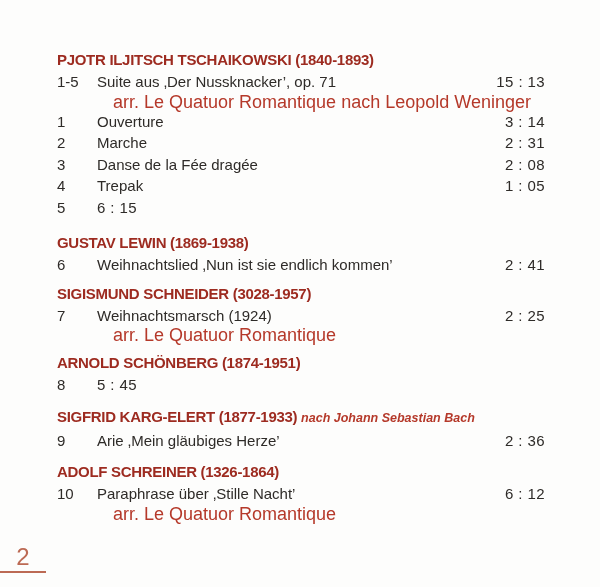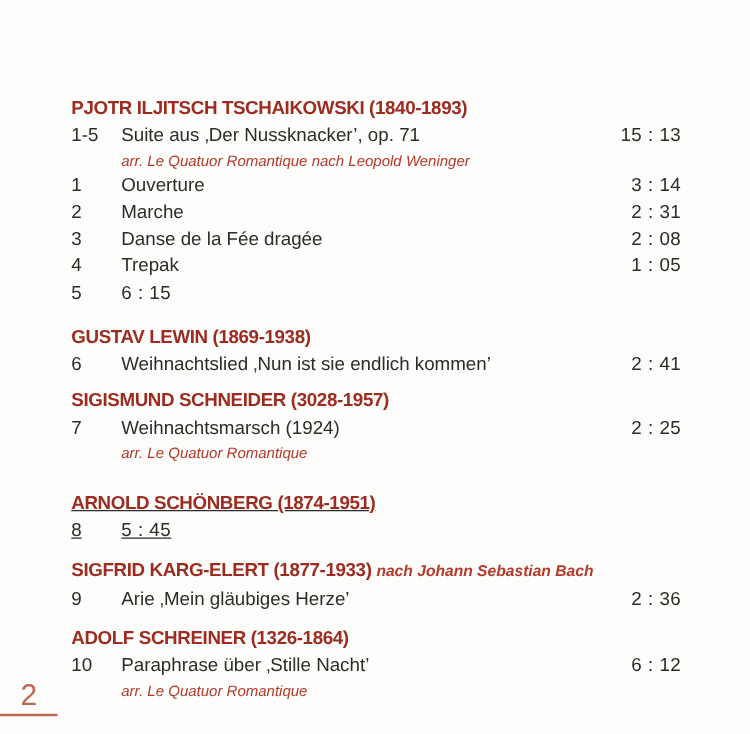--- a/index.html
+++ b/index.html
@@ -11,29 +11,29 @@
   }
   html, body { margin: 0; padding: 0; background: #ffffff; }
   .page {
     position: relative;
     width: 600px;
     height: 587px;
     background: var(--page-bg);
     font-family: "Liberation Sans", sans-serif;
     color: var(--body-text);
     box-sizing: border-box;
-    padding: 78px 55px 0 57px;
+    padding: 51px 55px 0 57px;
     overflow: hidden;
   }
   .tracklist { width: 100%; }
   .section { margin-top: 12px; }
   .section:nth-child(1) { margin-top: 0; }
   .section:nth-child(2) { margin-top: 16px; }
   .section:nth-child(3) { margin-top: 9px; }
-  .section:nth-child(4) { margin-top: 23px; text-decoration: underline; }
+  .section:nth-child(4) { margin-top: 10px; }
   .heading {
     font-weight: bold;
     font-size: 15px;
     line-height: 17px;
     letter-spacing: -0.3px;
     color: var(--composer-red);
     margin-bottom: 3px;
     white-space: nowrap;
   }
   .heading-note {
@@ -46,23 +46,22 @@
   .row {
     display: flex;
     align-items: center;
     font-size: 15px;
     line-height: 21.5px;
   }
   .no { flex: none; width: 40px; }
   .title { flex: 1 1 auto; white-space: nowrap; overflow: hidden; }
   .time { flex: none; letter-spacing: 0.4px; }
   .arr {
-    margin-left: 40px;
-    font-size: 12px;
-    font-style: italic;
+    margin-left: 56px;
+    font-size: 18px;
     line-height: 18px;
     color: var(--arr-red);
     white-space: nowrap;
   }
   .page-number {
     position: absolute;
     left: 0;
     top: 544px;
     width: 46px;
     text-align: center;

